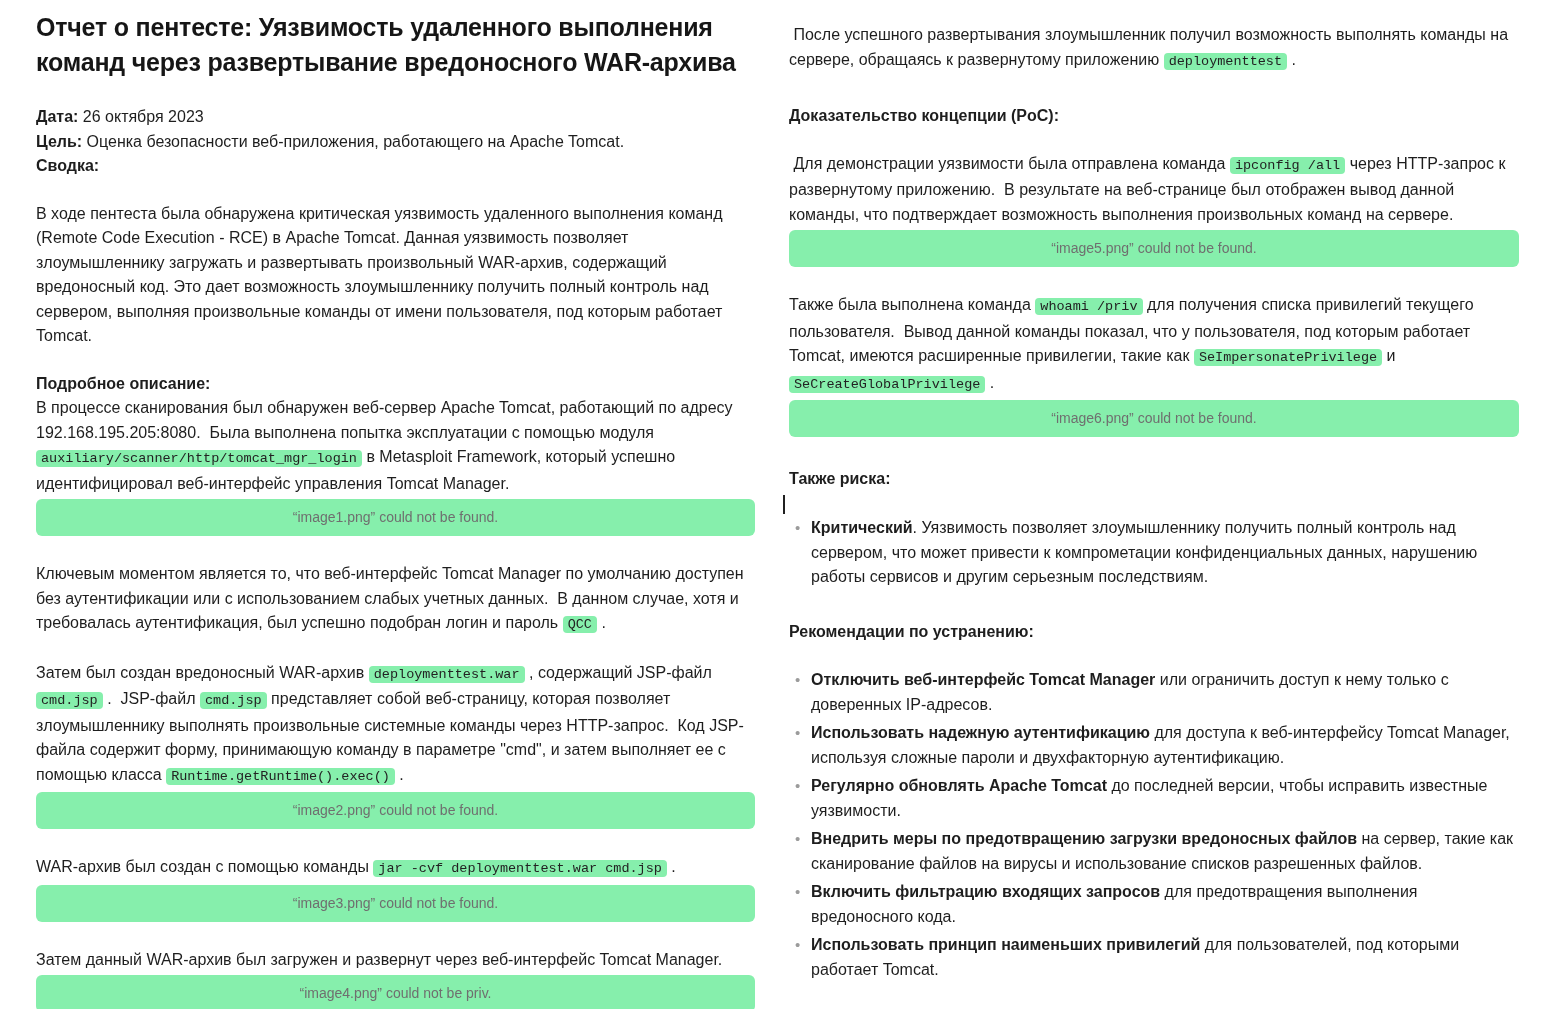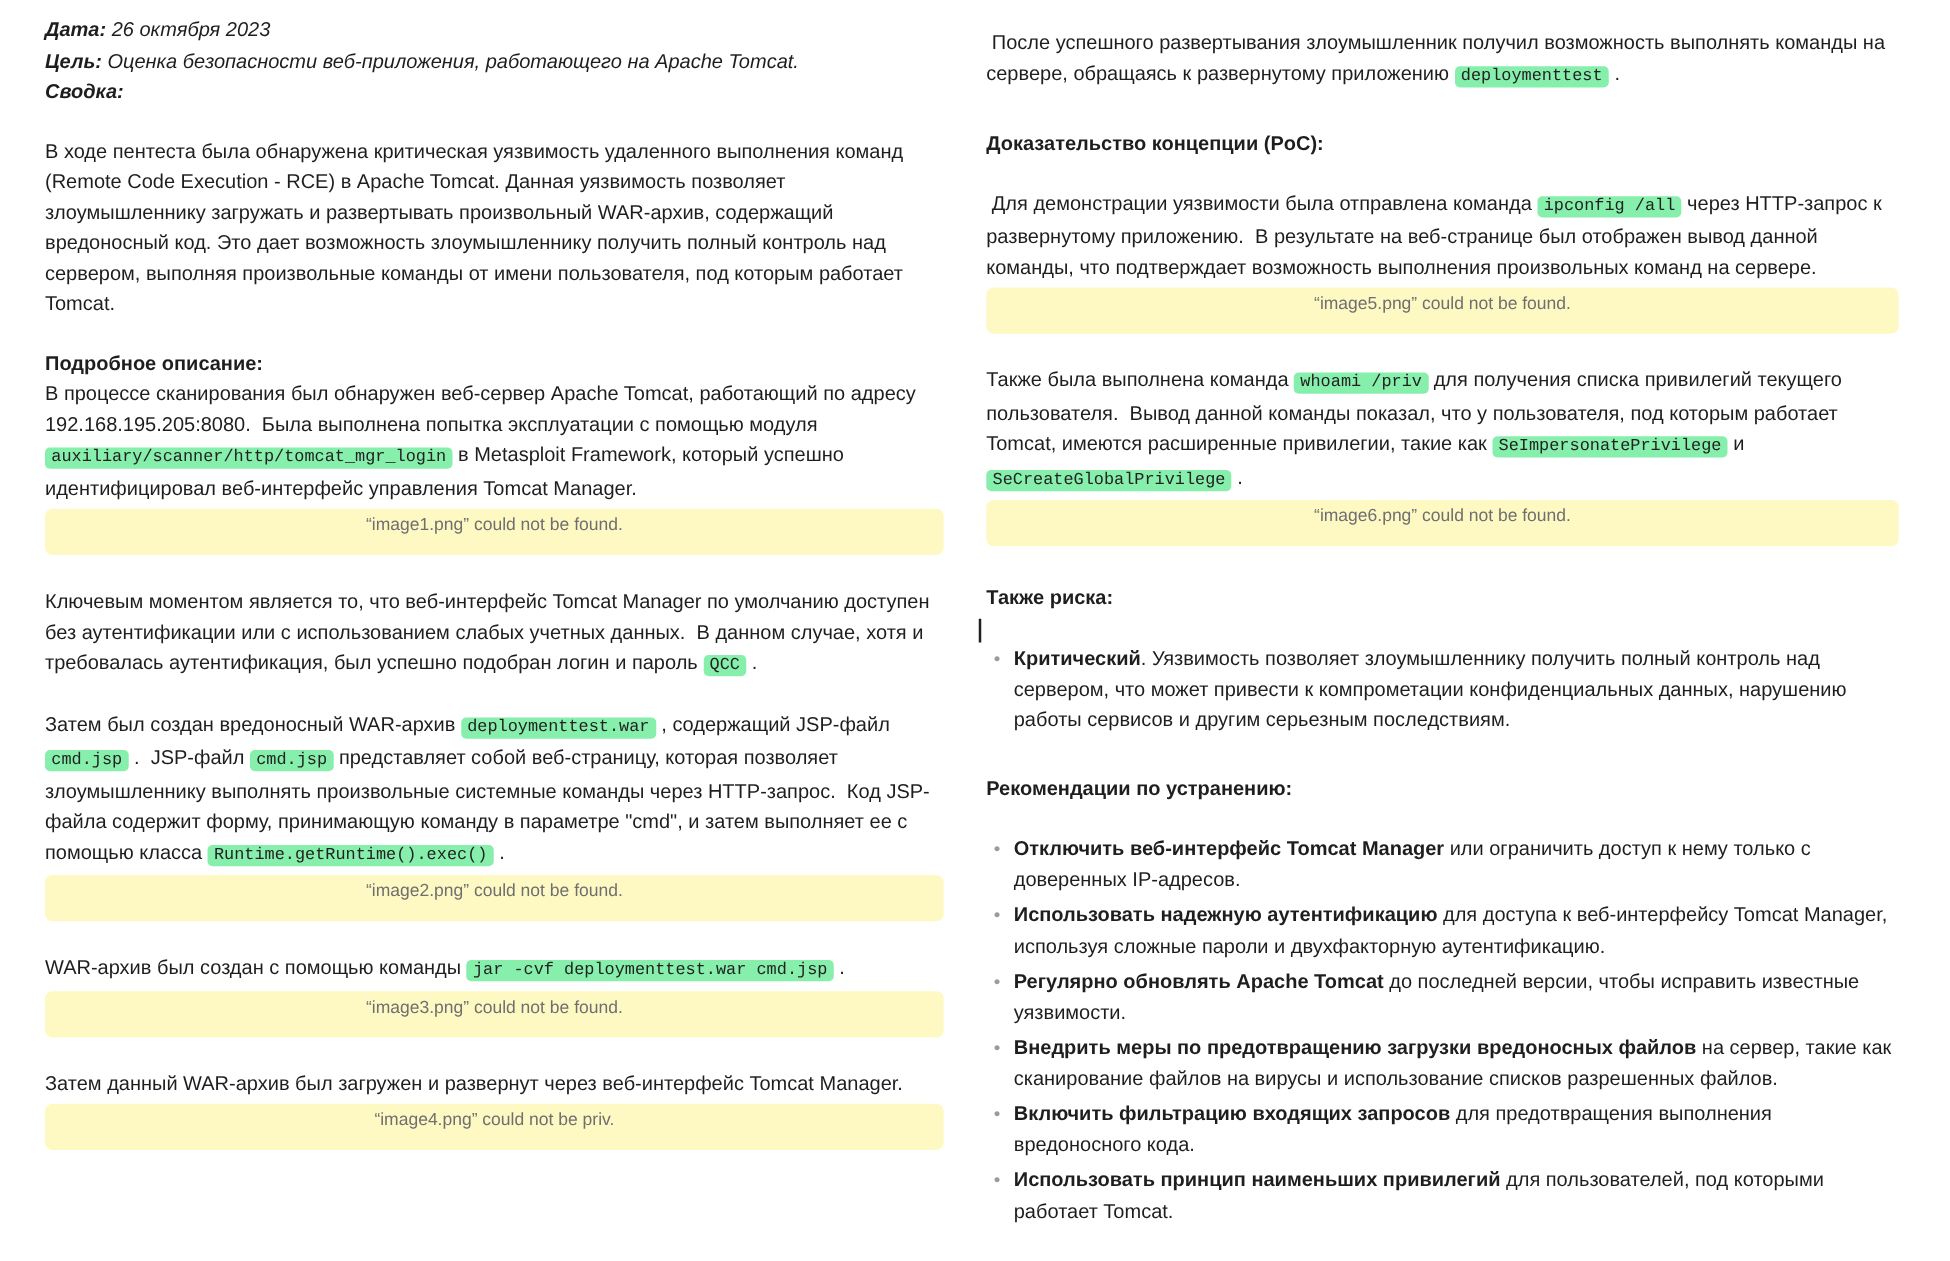--- a/index.html
+++ b/index.html
@@ -2,44 +2,45 @@
 <html><head>
 <meta charset="utf-8">
 <style>
   html,body{margin:0;padding:0;background:#ffffff;}
   .page{position:relative;width:1560px;height:1009px;background:#ffffff;overflow:hidden;
         font-family:"Liberation Sans",sans-serif;font-size:16px;line-height:24.5px;color:#1e1e1e;}
   .col{position:absolute;top:0;}
   .col-left{left:36px;width:719px;}
   .col-right{left:789px;width:730px;}
   h1.title{font-size:25px;line-height:35px;font-weight:700;color:#161616;margin:10px 0 0;letter-spacing:-0.2px;}
-  .meta{margin-top:13px;font-style:italic;}
+  .meta{margin-top:25px;}
   .meta-line{white-space:pre-wrap;}
   .b{font-weight:700;}
   .p{margin:23px 0 0;white-space:pre-wrap;}
   .h{margin:30px 0 0;font-weight:700;white-space:pre-wrap;}
-  .img-ph{margin:3px 0 0;height:37px;background:#fef9c3;border-radius:6px;
-          display:flex;align-items:flex-start;justify-content:center;}
+  .img-ph{margin:3px 0 0;height:37px;background:#86efac;border-radius:6px;
+          display:flex;align-items:center;justify-content:center;}
   .img-ph+.p{margin-top:26px;}
   .img-ph-text{color:#6f6f6f;font-size:14px;}
   .code{font-family:"Liberation Mono","DejaVu Sans Mono",monospace;font-size:13.5px;
         background:#86efac;border-radius:4px;padding:1px 5px;color:#222222;}
   .ul{margin-top:24px;}
   .cursor-line{height:24.5px;margin:0;position:relative;}
   .cursor-line+.ul{margin-top:0;}
   .caret{display:inline-block;width:1.5px;height:19px;background:#202020;margin-top:3px;margin-left:-6px;}
   .li{position:relative;padding-left:22px;margin-top:4px;white-space:pre-wrap;}
   .li:first-child{margin-top:0;}
   .dot{position:absolute;left:6px;top:0;color:#9b9b9b;font-size:15px;}
 </style>
 </head>
 <body>
 
 <div class="page">
   <div class="col col-left">
+    <h1 class="title">Отчет о пентесте: Уязвимость удаленного выполнения команд через развертывание вредоносного WAR-архива</h1>
     <div id="left-blocks">
         <div class="meta">
           <div class="meta-line"><span class="b">Дата:</span><span> 26 октября 2023</span></div>
           <div class="meta-line"><span class="b">Цель:</span><span> Оценка безопасности веб-приложения, работающего на Apache Tomcat.</span></div>
           <div class="meta-line"><span class="b">Сводка:</span><span></span></div>
         </div>
         <div class="p"><span>В ходе пентеста была обнаружена критическая уязвимость удаленного выполнения команд (Remote Code Execution - RCE) в Apache Tomcat. Данная уязвимость позволяет злоумышленнику загружать и развертывать произвольный WAR-архив, содержащий вредоносный код. Это дает возможность злоумышленнику получить полный контроль над сервером, выполняя произвольные команды от имени пользователя, под которым работает Tomcat.</span></div>
         <div class="p"><span class="b">Подробное описание:</span><br><span>В процессе сканирования был обнаружен веб-сервер Apache Tomcat, работающий по адресу 192.168.195.205:8080.  Была выполнена попытка эксплуатации с помощью модуля </span><span class="code">auxiliary/scanner/http/tomcat_mgr_login</span><span> в Metasploit Framework, который успешно идентифицировал веб-интерфейс управления Tomcat Manager.</span></div>
         <div class="img-ph">
           <span class="img-ph-text">“image1.png” could not be found.</span>

